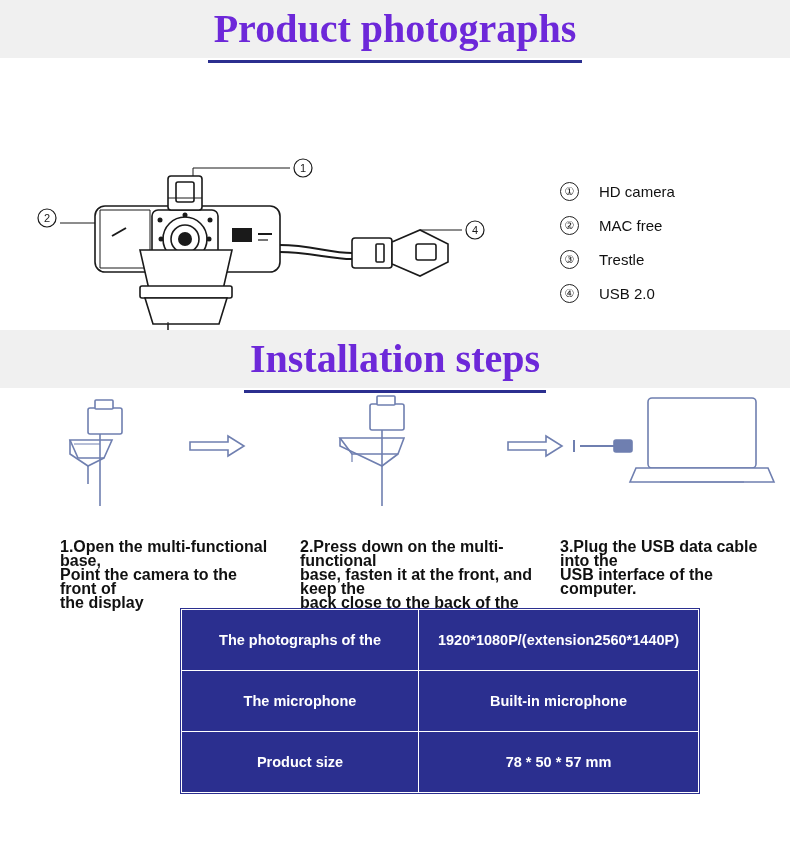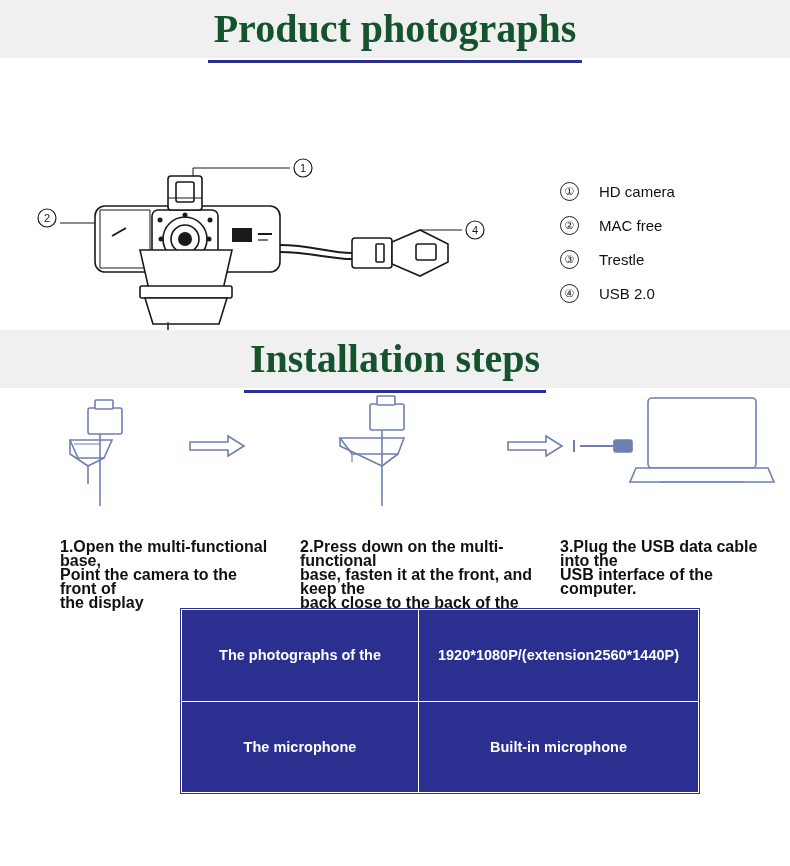--- a/index.html
+++ b/index.html
@@ -13,21 +13,21 @@
   }
   .band{
     width:100%;
     background:#f0f0f0;
     text-align:center;
     position:relative;
   }
   .band-title{
     font-family:"Liberation Serif", serif;
     font-weight:bold;
-    color:#14532d;
+    color:#6d28d9;
     font-size:40px;
     line-height:58px;
     letter-spacing:0px;
     display:inline-block;
     border-bottom:3px solid #2b2f8f;
     padding:0 6px 2px 6px;
   }
   #band1{height:58px;}
   #band2{height:58px;}
 
@@ -258,15 +258,19 @@
   <table class="spec">
     <tbody>
       <tr>
         <td class="k">The photographs of the</td>
         <td class="v small-v">1920*1080P/(extension2560*1440P)</td>
       </tr>
       <tr>
         <td class="k">The microphone</td>
         <td class="v">Built-in microphone</td>
       </tr>
+      <tr>
+        <td class="k">Product size</td>
+        <td class="v">78 * 50 * 57 mm</td>
+      </tr>
     </tbody>
   </table>
 </div>
 
 </body></html>

